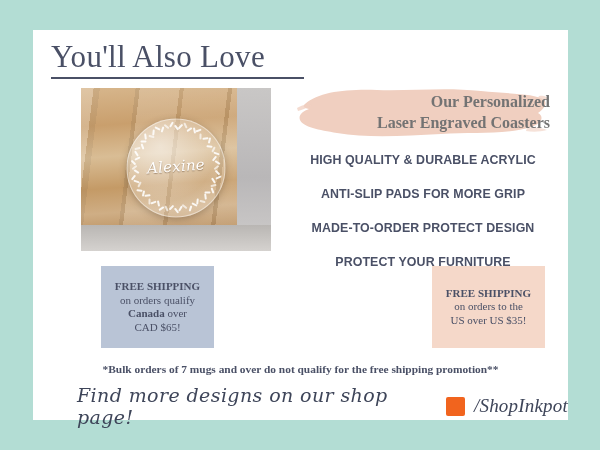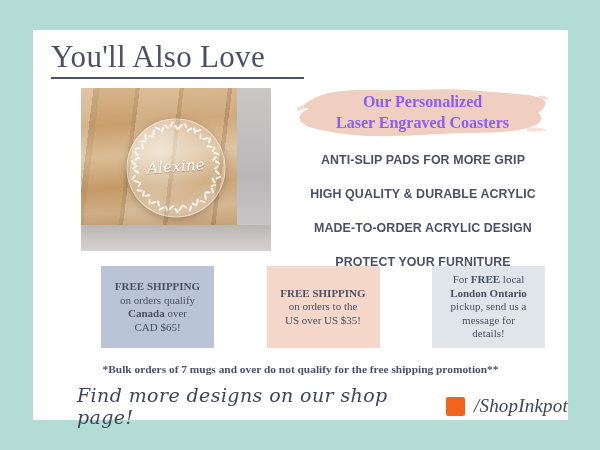--- a/index.html
+++ b/index.html
@@ -109,26 +109,26 @@
   
   #brush-wrap {
     position:absolute;
     left:262px; top:54px;
     width:255px; height:58px;
   }
   #brush-svg { position:absolute; inset:0; }
   #brush-title {
     position:absolute;
     left:0; right:0; top:7px;
-    text-align:center;
+    text-align:right;
     font-family:"Liberation Serif", serif;
     font-weight:bold;
     font-size:16px;
     line-height:21px;
-    color:#8b5cf6;
+    color:#737373;
   }
 
   
   #features {
     position:absolute;
     left:255px; top:123px;
     width:270px;
     text-align:center;
   }
   .feature {
@@ -306,51 +306,42 @@
         <path d="M244,12 C249,11 253,13 254,16 C250,16 246,15 243,14 Z" fill="#f0cfc0" opacity=".7"></path>
         <path d="M232,44 C240,43 248,44 252,46 C245,48 237,48 231,47 Z" fill="#f0cfc0" opacity=".6"></path>
       </svg>
       <div id="brush-title">
         <div>Our Personalized</div>
         <div>Laser Engraved Coasters</div>
       </div>
     </div>
 
     <div id="features">
+        <div class="feature">HIGH QUALITY &amp; DURABLE ACRYLIC</div>
         <div class="feature">ANTI-SLIP PADS FOR MORE GRIP</div>
-        <div class="feature">HIGH QUALITY &amp; DURABLE ACRYLIC</div>
-        <div class="feature">MADE-TO-ORDER ACRYLIC DESIGN</div>
+        <div class="feature">MADE-TO-ORDER PROTECT DESIGN</div>
         <div class="feature">PROTECT YOUR FURNITURE</div>
       </div>
 
     <div id="boxes">
         <div class="ship-box" style="background: rgb(185, 196, 214);">
           <div class="ship-text">
             <div><b>FREE SHIPPING</b></div>
             <div>on orders qualify</div>
             <div><b>Canada</b> over</div>
             <div>CAD $65!</div>
           </div>
         </div>
         <div class="ship-box" style="background: rgb(245, 216, 201);">
           <div class="ship-text">
             <div><b>FREE SHIPPING</b></div>
             <div>on orders to the</div>
             <div>US over US $35!</div>
           </div>
         </div>
-        <div class="ship-box" style="background: rgb(223, 229, 232);">
-          <div class="ship-text">
-            <div>For <b>FREE</b> local</div>
-            <div><b>London Ontario</b></div>
-            <div>pickup, send us a</div>
-            <div>message for</div>
-            <div>details!</div>
-          </div>
-        </div>
       </div>
 
     <div id="disclaimer">*Bulk orders of 7 mugs and over do not qualify for the free shipping promotion**</div>
 
     <div id="footer">
       <span id="footer-script">Find more designs on our shop page!</span>
       <span id="etsy-badge">
         <span id="etsy-badge-text">Etsy</span>
       </span>
       <span id="shop-handle">/ShopInkpot</span>

